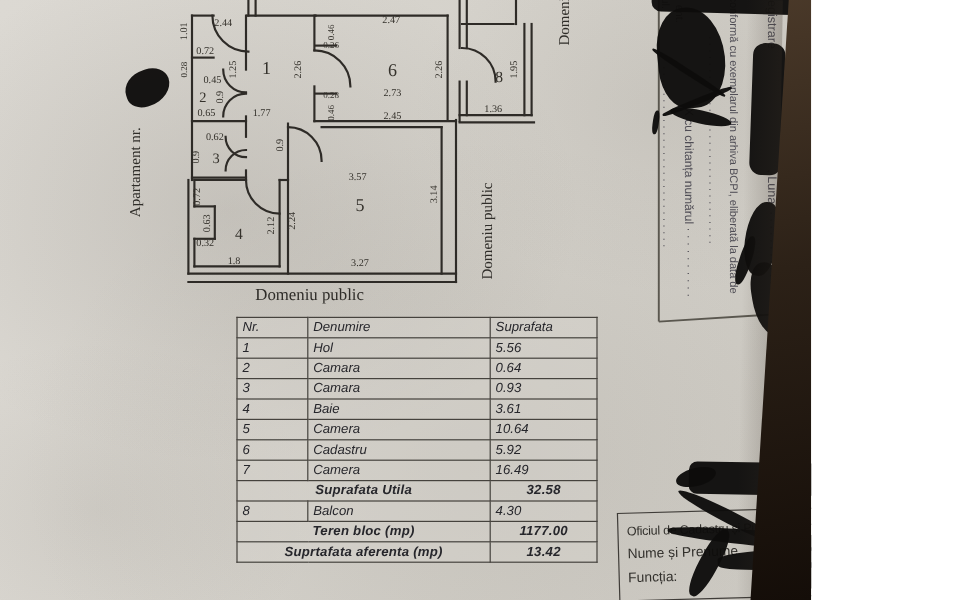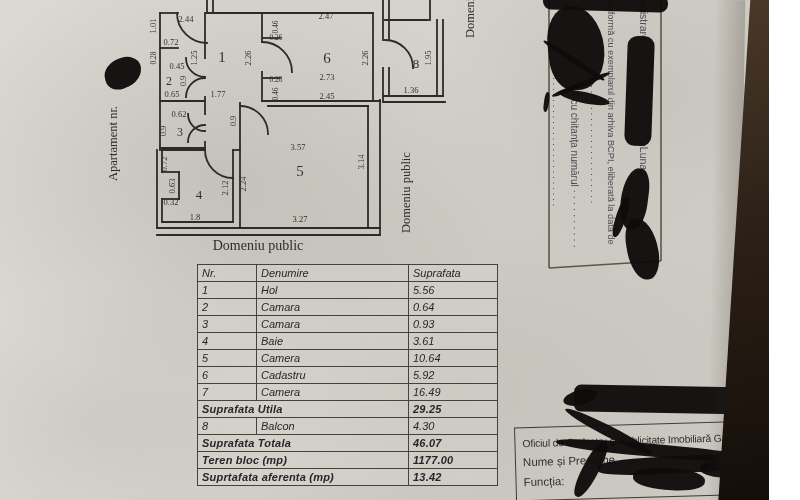--- a/index.html
+++ b/index.html
@@ -1,33 +1,33 @@
 <!DOCTYPE html>
 <html><head>
 <meta charset="utf-8">
 <style>
   html,body{margin:0;padding:0;width:800px;height:500px;overflow:hidden;}
-  .page{position:relative;width:769px;height:500px;overflow:hidden;
+  .page{position:relative;width:676px;height:500px;overflow:hidden;
     background:
       radial-gradient(420px 300px at 28% 35%, rgba(118,113,105,.20), transparent 70%),
       radial-gradient(520px 380px at 58% 78%, rgba(124,119,110,.16), transparent 72%),
       radial-gradient(300px 220px at 82% 18%, rgba(128,122,114,.13), transparent 70%),
       radial-gradient(260px 200px at 12% 85%, rgba(124,119,110,.12), transparent 70%),
       linear-gradient(100deg,#dcd9d3,#d4d1ca 60%,#cecbc4);
     font-family:"Liberation Sans",sans-serif;}
   .plan-svg{position:absolute;left:0;top:0;width:800px;height:500px;}
   .doc-table{position:absolute;left:197px;top:264px;}
   .doc-table table{border-collapse:collapse;font-family:"Liberation Sans",sans-serif;
     font-size:11px;color:#26262b;}
   .doc-table td{border:1.5px solid #45423d;padding:0 4px;height:16px;line-height:14px;
     vertical-align:middle;background:rgba(222,219,213,.35);font-style:italic;}
   .doc-table .c-nr{width:50px;}
   .doc-table .c-name{width:143px;margin-left:24px;}
   .doc-table .c-val{width:80px;}
-  .doc-table .bold{font-weight:bold;letter-spacing:.2px;}
+  .doc-table .bold{font-weight:bold;letter-spacing:.2px;text-align:center;}
   .office-box{position:absolute;left:515px;top:424px;width:246px;height:74px;
     border:1.6px solid #3f3c38;transform:rotate(-1.6deg);padding:7px 6px 0 7px;
     color:#32302c;box-sizing:border-box;}
   .office-box .l1{font-size:10.4px;white-space:nowrap;letter-spacing:-.2px;line-height:17px;}
   .office-box .l2,.office-box .l3{font-size:11.5px;line-height:20px;}
   .redact{position:absolute;background:#0e0d0b;opacity:.96;}
   .photo-edge{position:absolute;right:0;top:0;width:55px;height:500px;
     background:linear-gradient(170deg,#4a3929 0%,#2c2117 45%,#140d08 100%);
     clip-path:polygon(66% 0,100% 0,100% 100%,8% 100%,38% 48%);}
   .edge-shadow{position:absolute;right:28px;top:0;width:30px;height:500px;
@@ -193,30 +193,26 @@
             <td class="c-name">Cadastru</td>
             <td class="c-val">5.92</td>
           </tr>
           <tr>
             <td class="c-nr">7</td>
             <td class="c-name">Camera</td>
             <td class="c-val">16.49</td>
           </tr>
           <tr>
             <td colspan="2" class="bold">Suprafata Utila</td>
-            <td class="c-val bold">29.25</td>
+            <td class="c-val bold">32.58</td>
           </tr>
           <tr>
             <td class="c-nr">8</td>
             <td class="c-name">Balcon</td>
             <td class="c-val">4.30</td>
-          </tr>
-          <tr>
-            <td colspan="2" class="bold">Suprafata Totala</td>
-            <td class="c-val bold">46.07</td>
           </tr>
           <tr>
             <td colspan="2" class="bold">Teren bloc (mp)</td>
             <td class="c-val bold">1177.00</td>
           </tr>
           <tr>
             <td colspan="2" class="bold">Suprtafata aferenta (mp)</td>
             <td class="c-val bold">13.42</td>
           </tr>
         </tbody>

